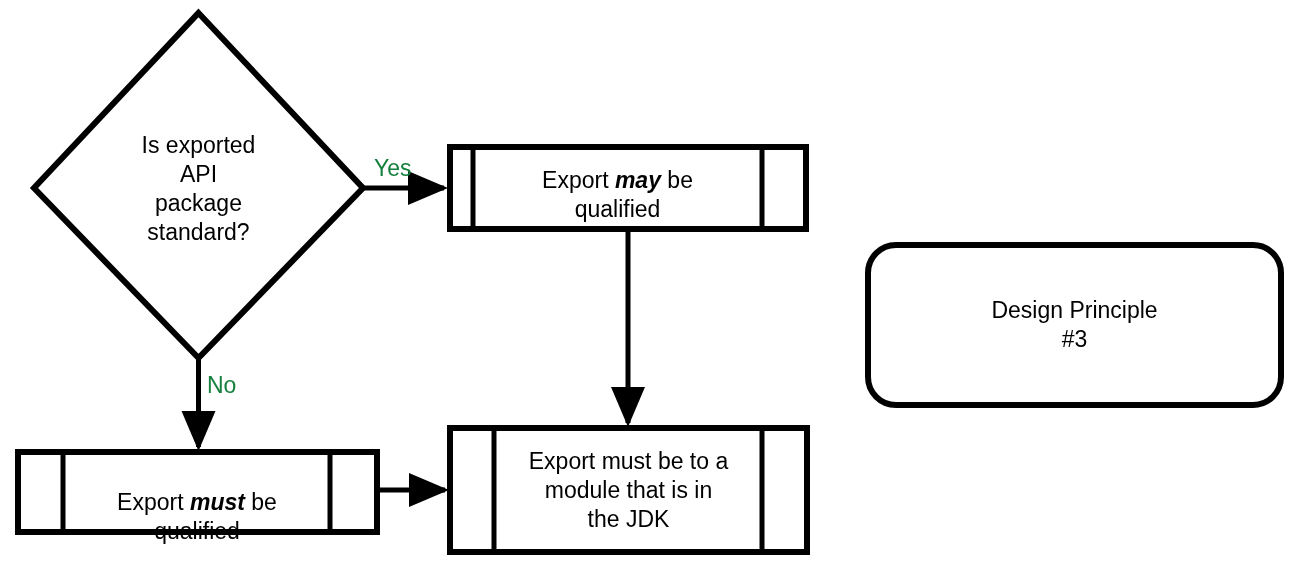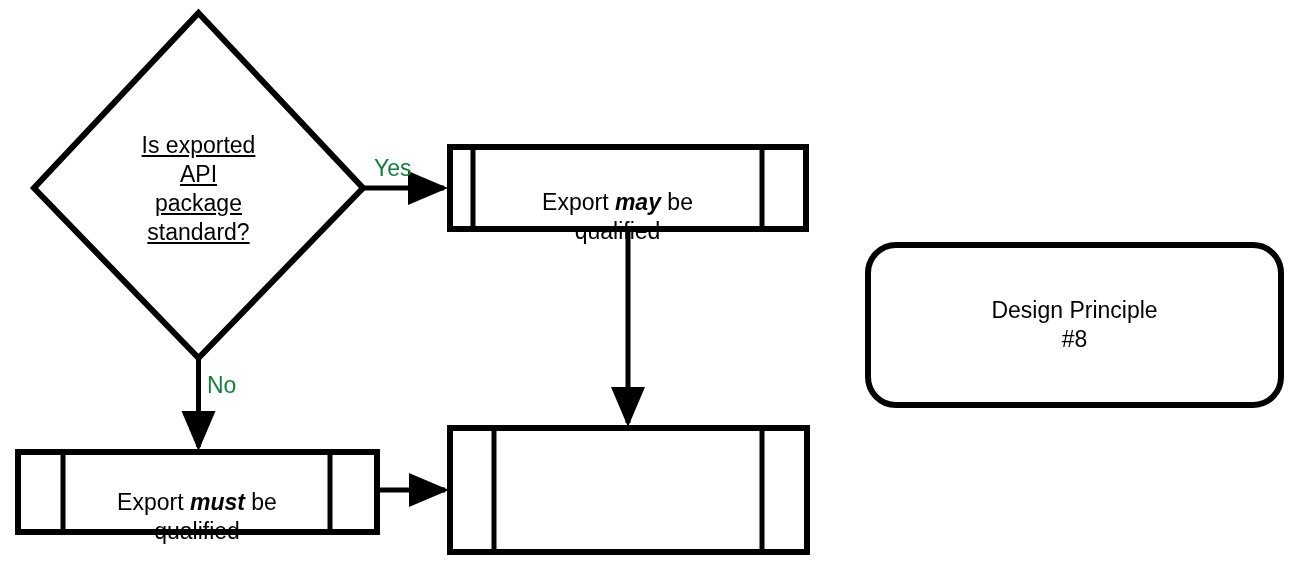--- a/index.html
+++ b/index.html
@@ -91,43 +91,46 @@
     <line x1="363" y1="188" x2="444" y2="188" stroke="#000000" stroke-width="5" marker-end="url(#arrowhead)"></line>
 
     <line x1="198.5" y1="358" x2="198.5" y2="447" stroke="#000000" stroke-width="5" marker-end="url(#arrowhead)"></line>
 
     <line x1="628" y1="229" x2="628" y2="423" stroke="#000000" stroke-width="5" marker-end="url(#arrowhead)"></line>
 
     <line x1="377" y1="490" x2="445" y2="490" stroke="#000000" stroke-width="5" marker-end="url(#arrowhead)"></line>
   </svg>
 
   <div class="node-hit" style="left:34px; top:13px; width:329px; height:345px;"></div>
-  <div class="node-text" style="left:84px; top:116px; width:229px; height:145px;text-decoration:underline;">Is exported
+  <div class="node-text" style="left:84px; top:116px; width:229px; height:145px;">Is exported
 API
 package
 standard?</div>
 
   <div class="node-hit" style="left:450px; top:147px; width:356px; height:82px;"></div>
-  <div class="node-text" style="left:476px; top:166px; width:283px; height:72px;">
+  <div class="node-text" style="left:476px; top:144px; width:283px; height:72px;">
     <div>
       <span>Export </span><b class="em">may</b><span style="white-space:pre-line;"> be
 qualified</span>
     </div>
   </div>
 
   <div class="node-hit" style="left:18px; top:452px; width:359px; height:80px;"></div>
   <div class="node-text" style="left:66px; top:456px; width:262px; height:92px;">
     <div>
       <span>Export </span><b class="em">must</b><span style="white-space:pre-line;"> be
 qualified</span>
     </div>
   </div>
 
   <div class="node-hit" style="left:450px; top:428px; width:357px; height:124px;"></div>
+  <div class="node-text" style="left:497px; top:433px; width:263px; height:114px;">Export must be to a
+module that is in
+the JDK</div>
 
   <div class="node-hit" style="left:868px; top:245px; width:413px; height:160px;"></div>
   <div class="node-text" style="left:872px; top:249px; width:405px; height:152px;">Design Principle
-#8</div>
+#3</div>
 
   <div class="edge-label" style="left:374px; top:155px;">Yes</div>
   <div class="edge-label" style="left:207px; top:372px;">No</div>
 
 </div>
 
 </body></html>

